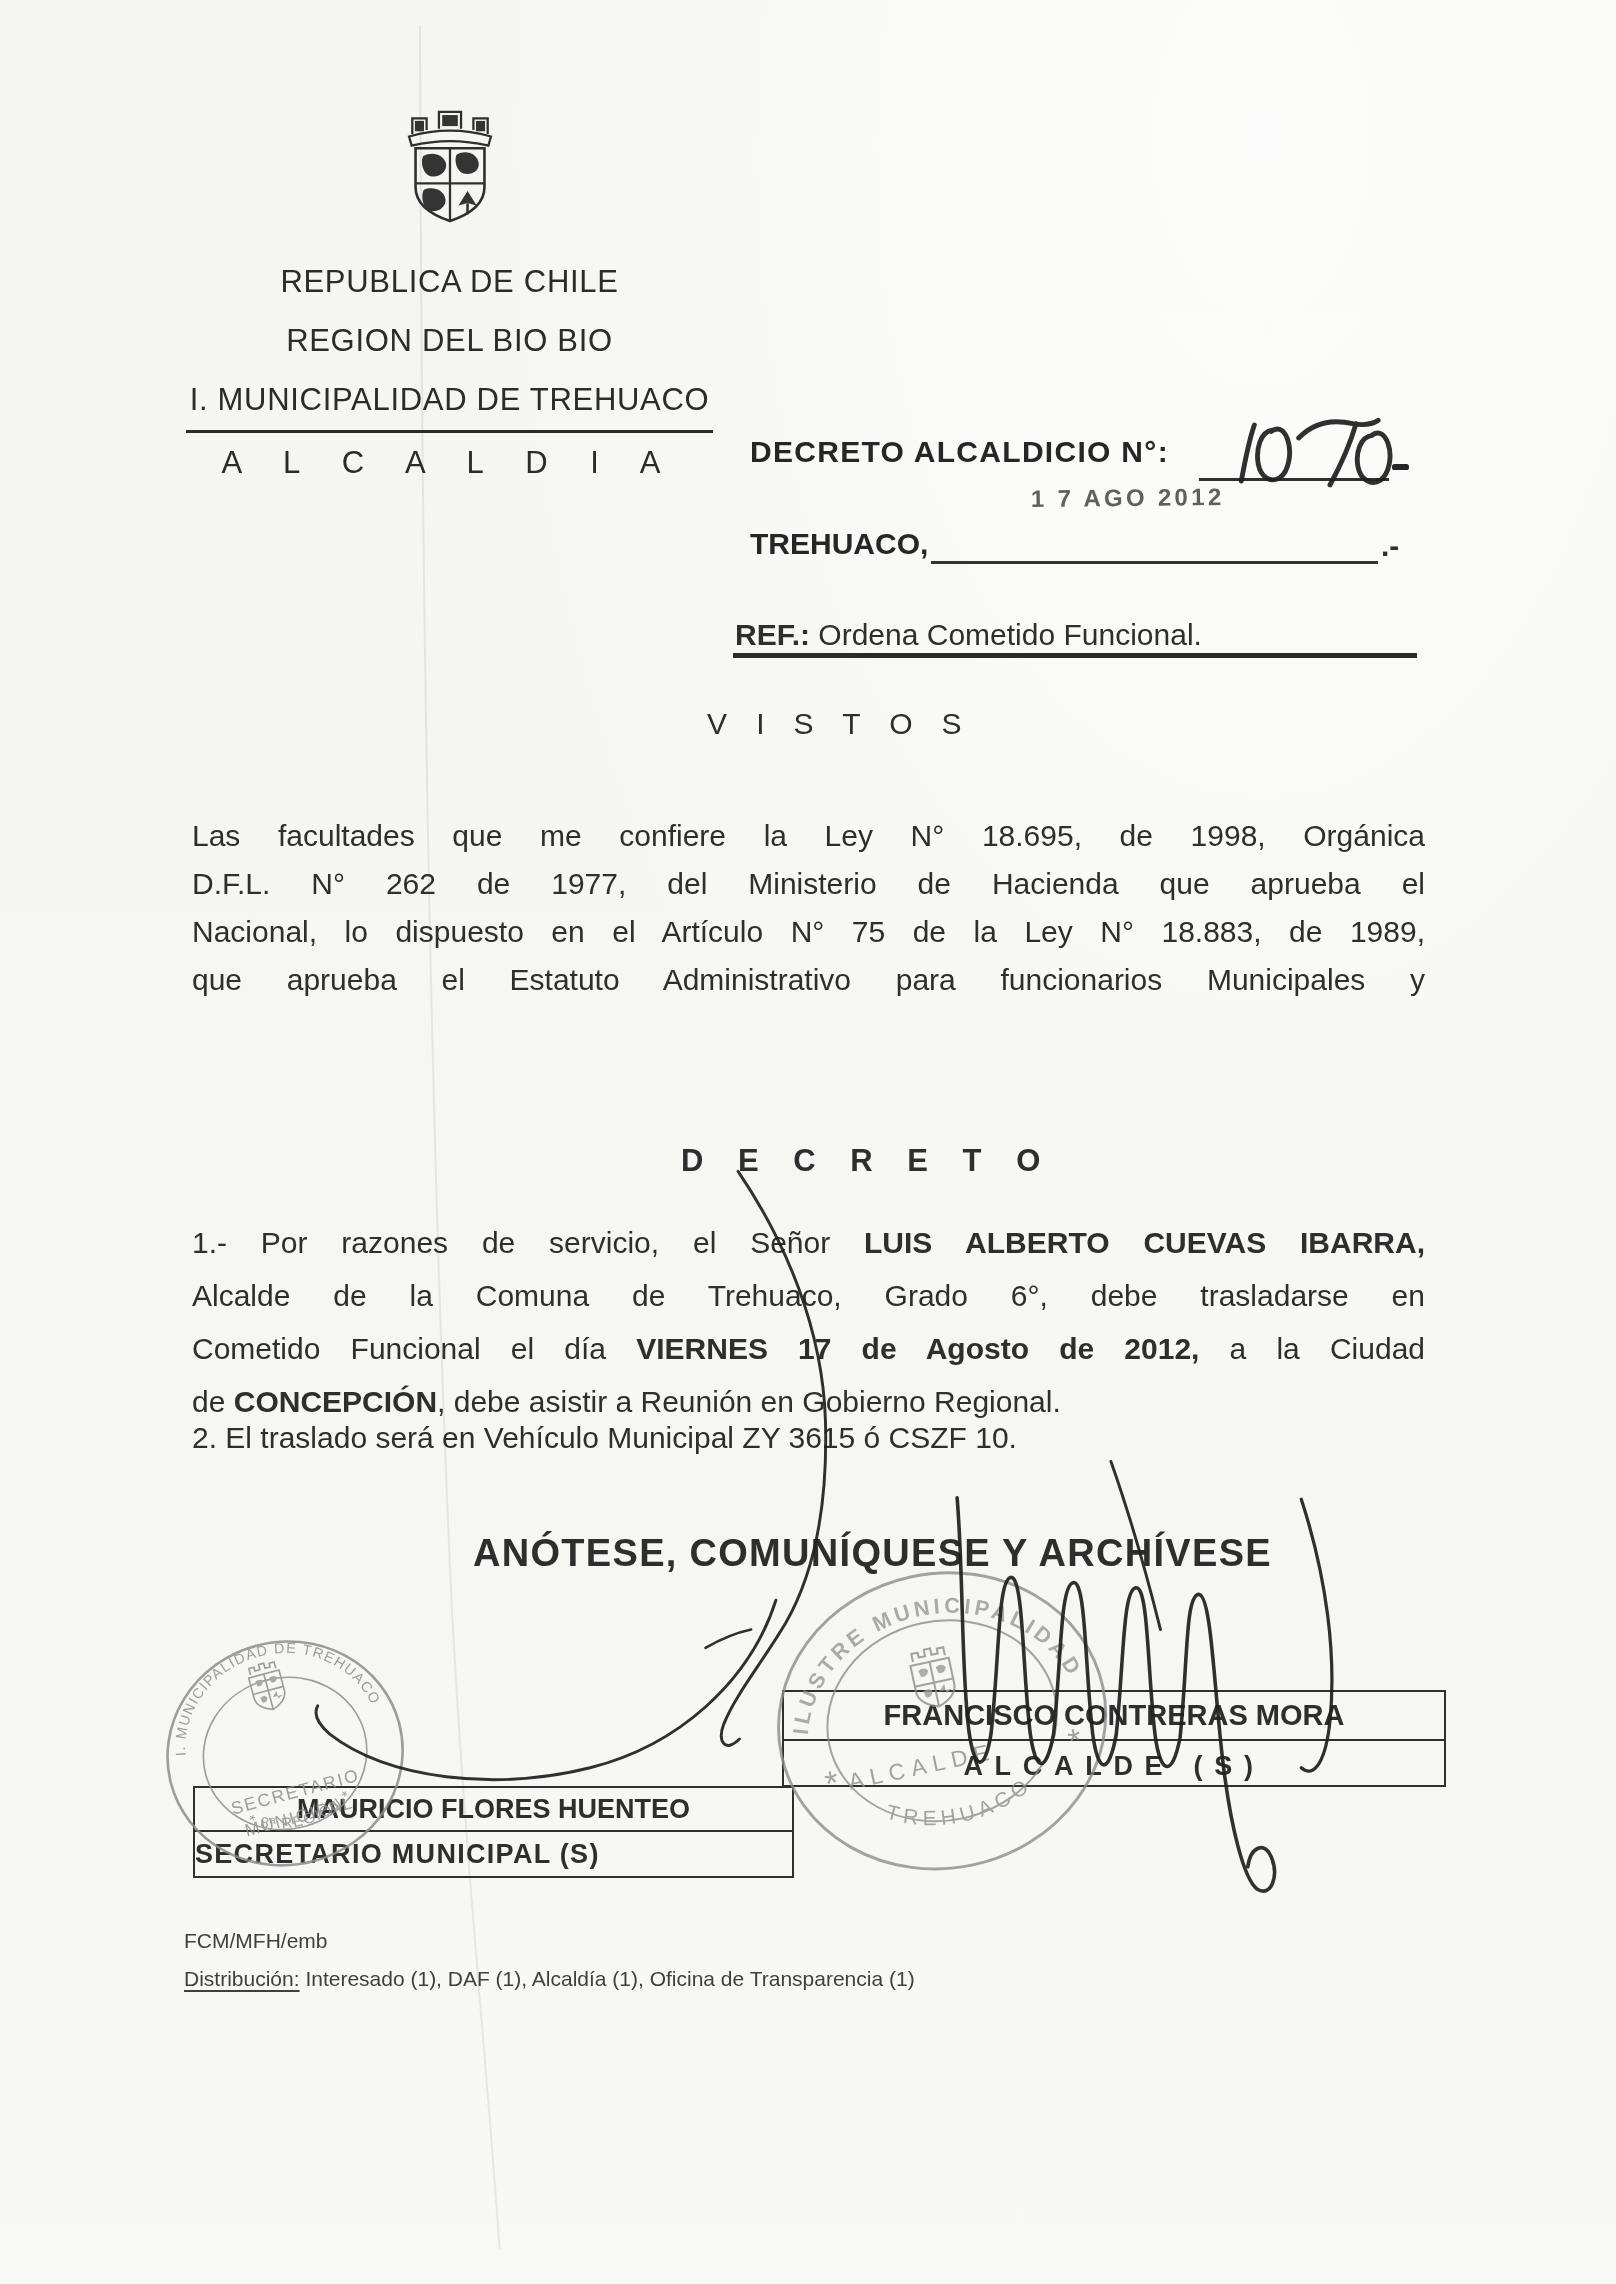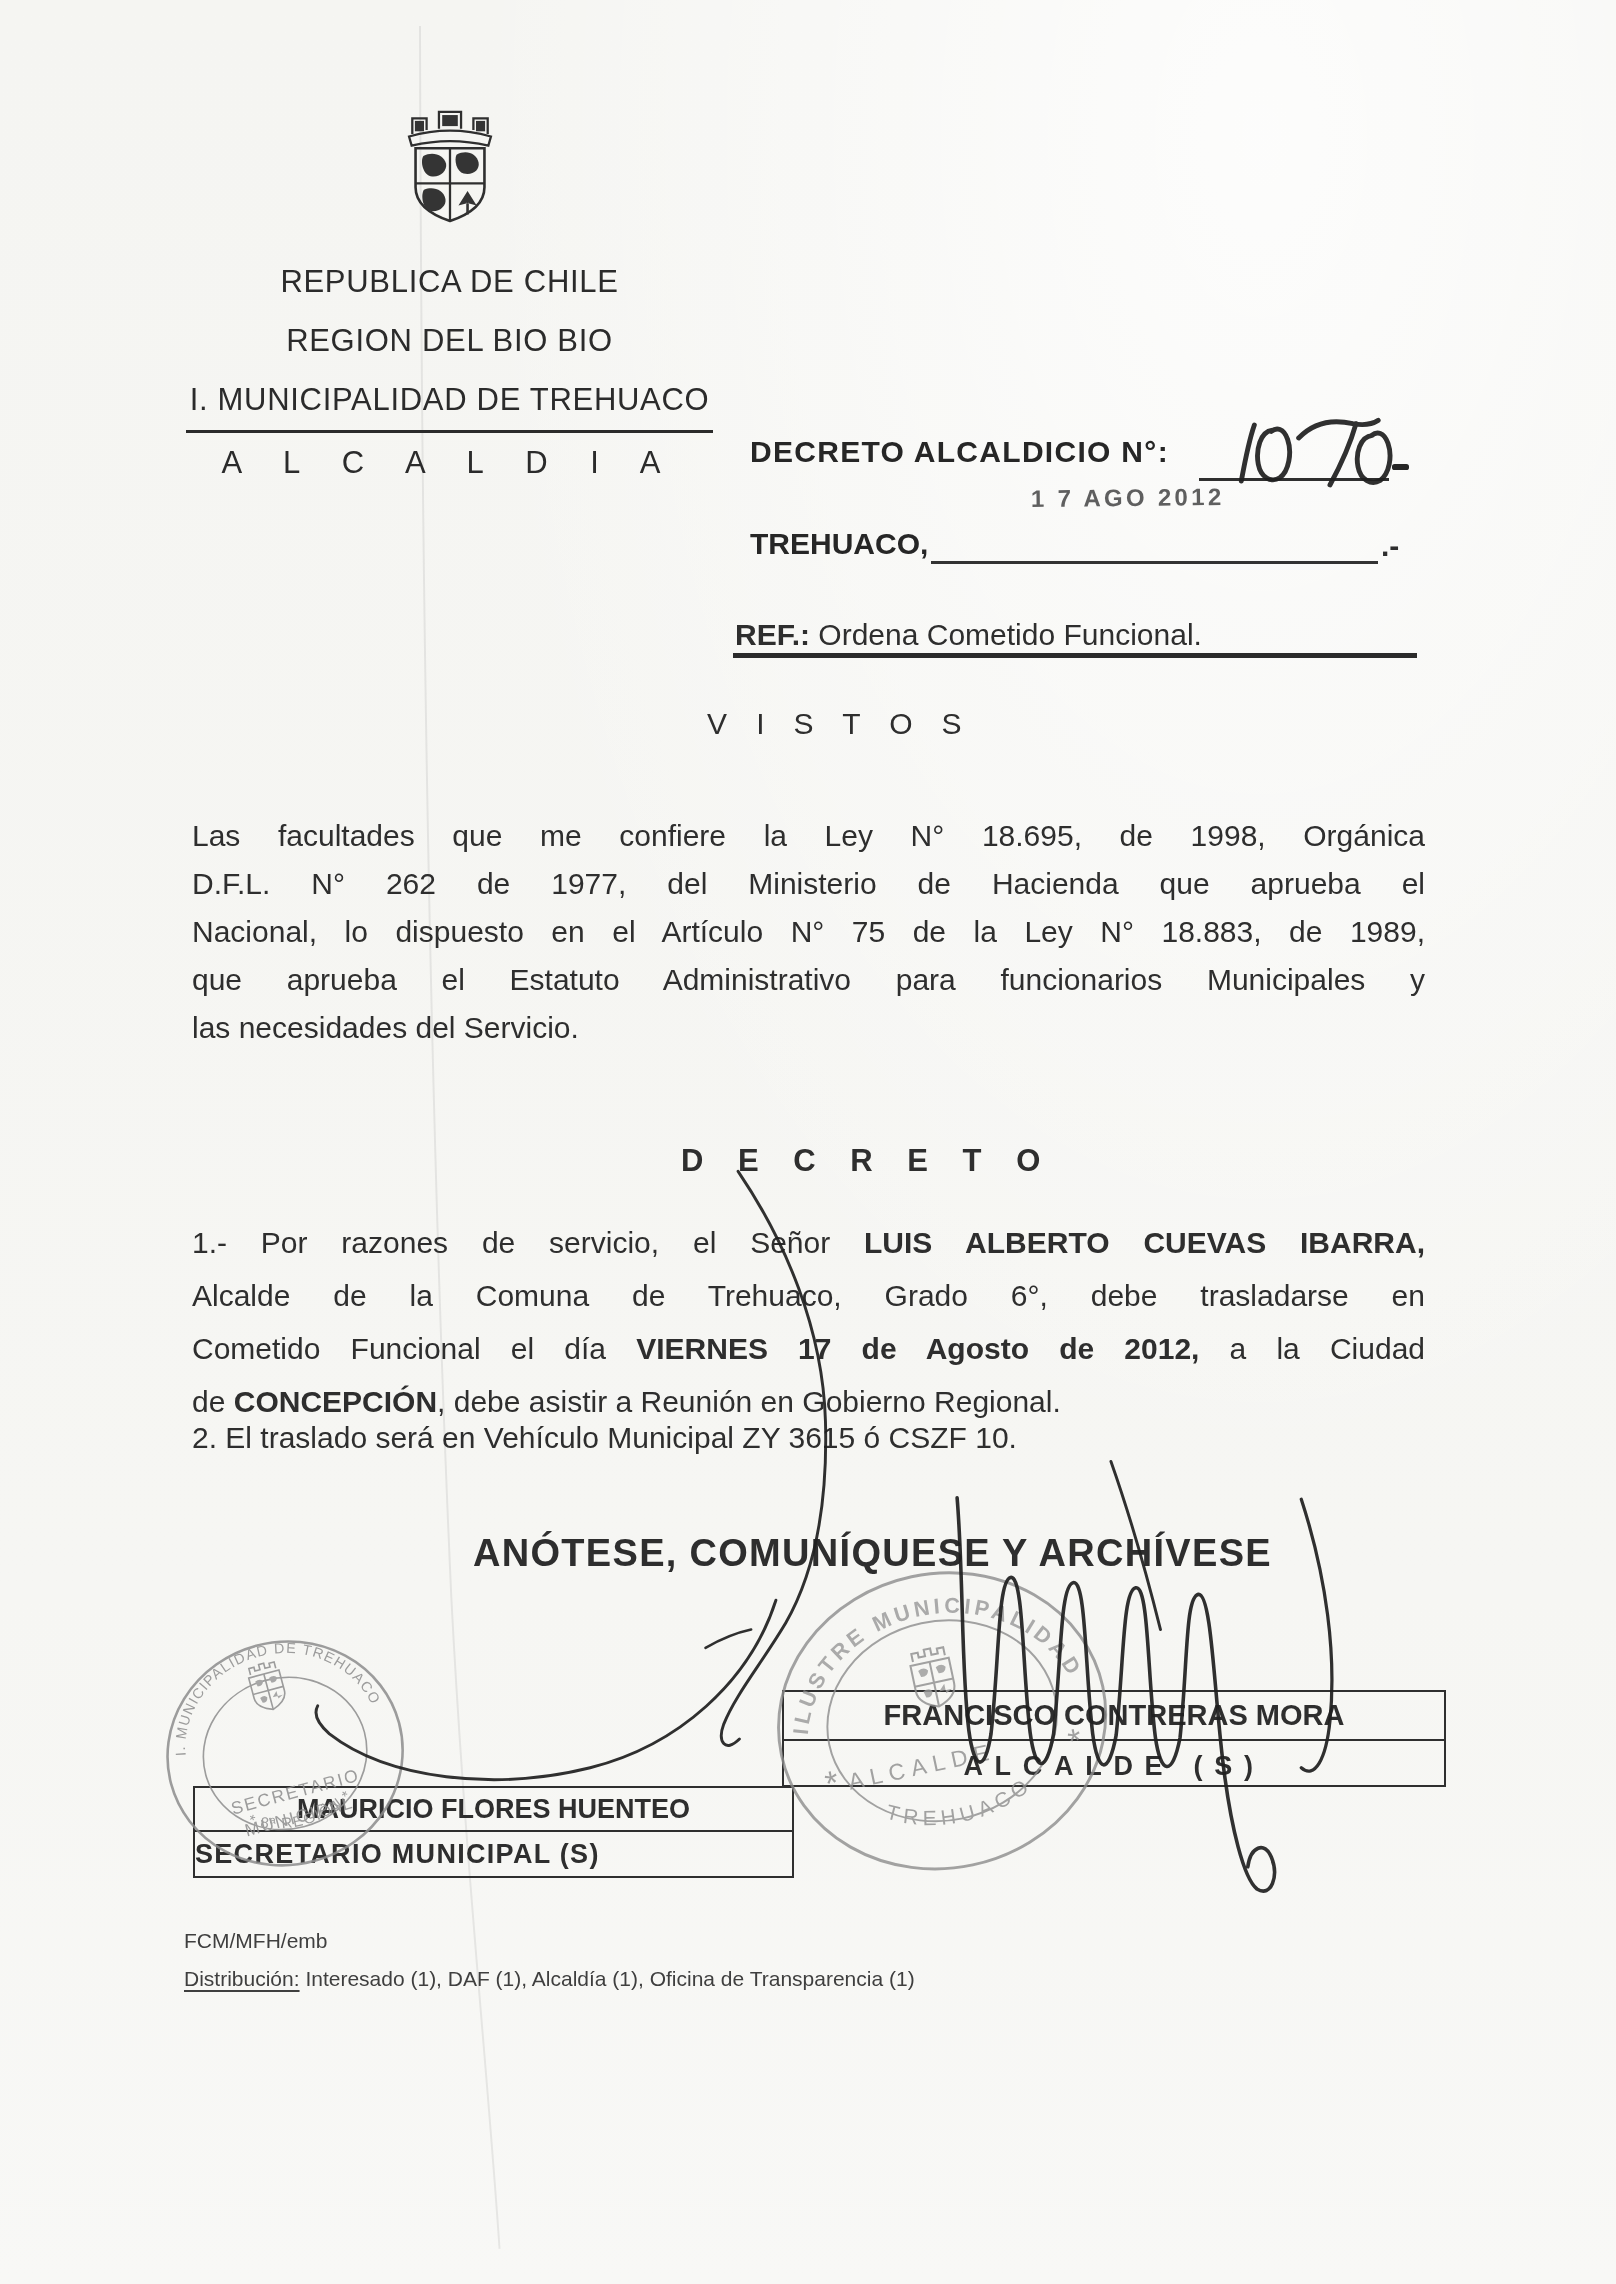--- a/index.html
+++ b/index.html
@@ -173,21 +173,20 @@
       <span class="b">REF.:</span><span>  Ordena Cometido Funcional.</span>
     </div>
     <div id="ref-rule" class="abs"></div>
 
     <div id="vistos-title" class="abs">V I S T O S</div>
     <div id="vistos-par" class="abs">
         <div class="jline"><span>Las facultades que me confiere la Ley N° 18.695, de 1998, Orgánica</span></div>
         <div class="jline"><span>D.F.L. N° 262 de 1977, del Ministerio de Hacienda que aprueba el</span></div>
         <div class="jline"><span>Nacional, lo dispuesto en el Artículo N° 75 de la Ley N° 18.883, de 1989,</span></div>
         <div class="jline"><span>que aprueba el Estatuto Administrativo para funcionarios Municipales y</span></div>
-        <div class="jline jlast"><span>las necesidades del Servicio.</span></div>
       </div>
 
     <div id="decreto-title" class="abs">D E C R E T O</div>
     <div id="decreto-par1" class="abs">
         <div class="jline"><span>1.- Por razones de servicio, el Señor </span><span class="b">LUIS ALBERTO CUEVAS IBARRA,</span></div>
         <div class="jline"><span>Alcalde de la Comuna de Trehuaco, Grado 6°, debe trasladarse en</span></div>
         <div class="jline"><span>Cometido Funcional el día </span><span class="b">VIERNES 17 de Agosto de 2012,</span><span> a la Ciudad</span></div>
         <div class="jline jlast"><span>de </span><span class="b">CONCEPCIÓN</span><span>, debe asistir a Reunión en Gobierno Regional.</span></div>
       </div>
     <div id="decreto-par2" class="abs">2. El traslado será en Vehículo Municipal ZY 3615 ó CSZF 10.</div>

